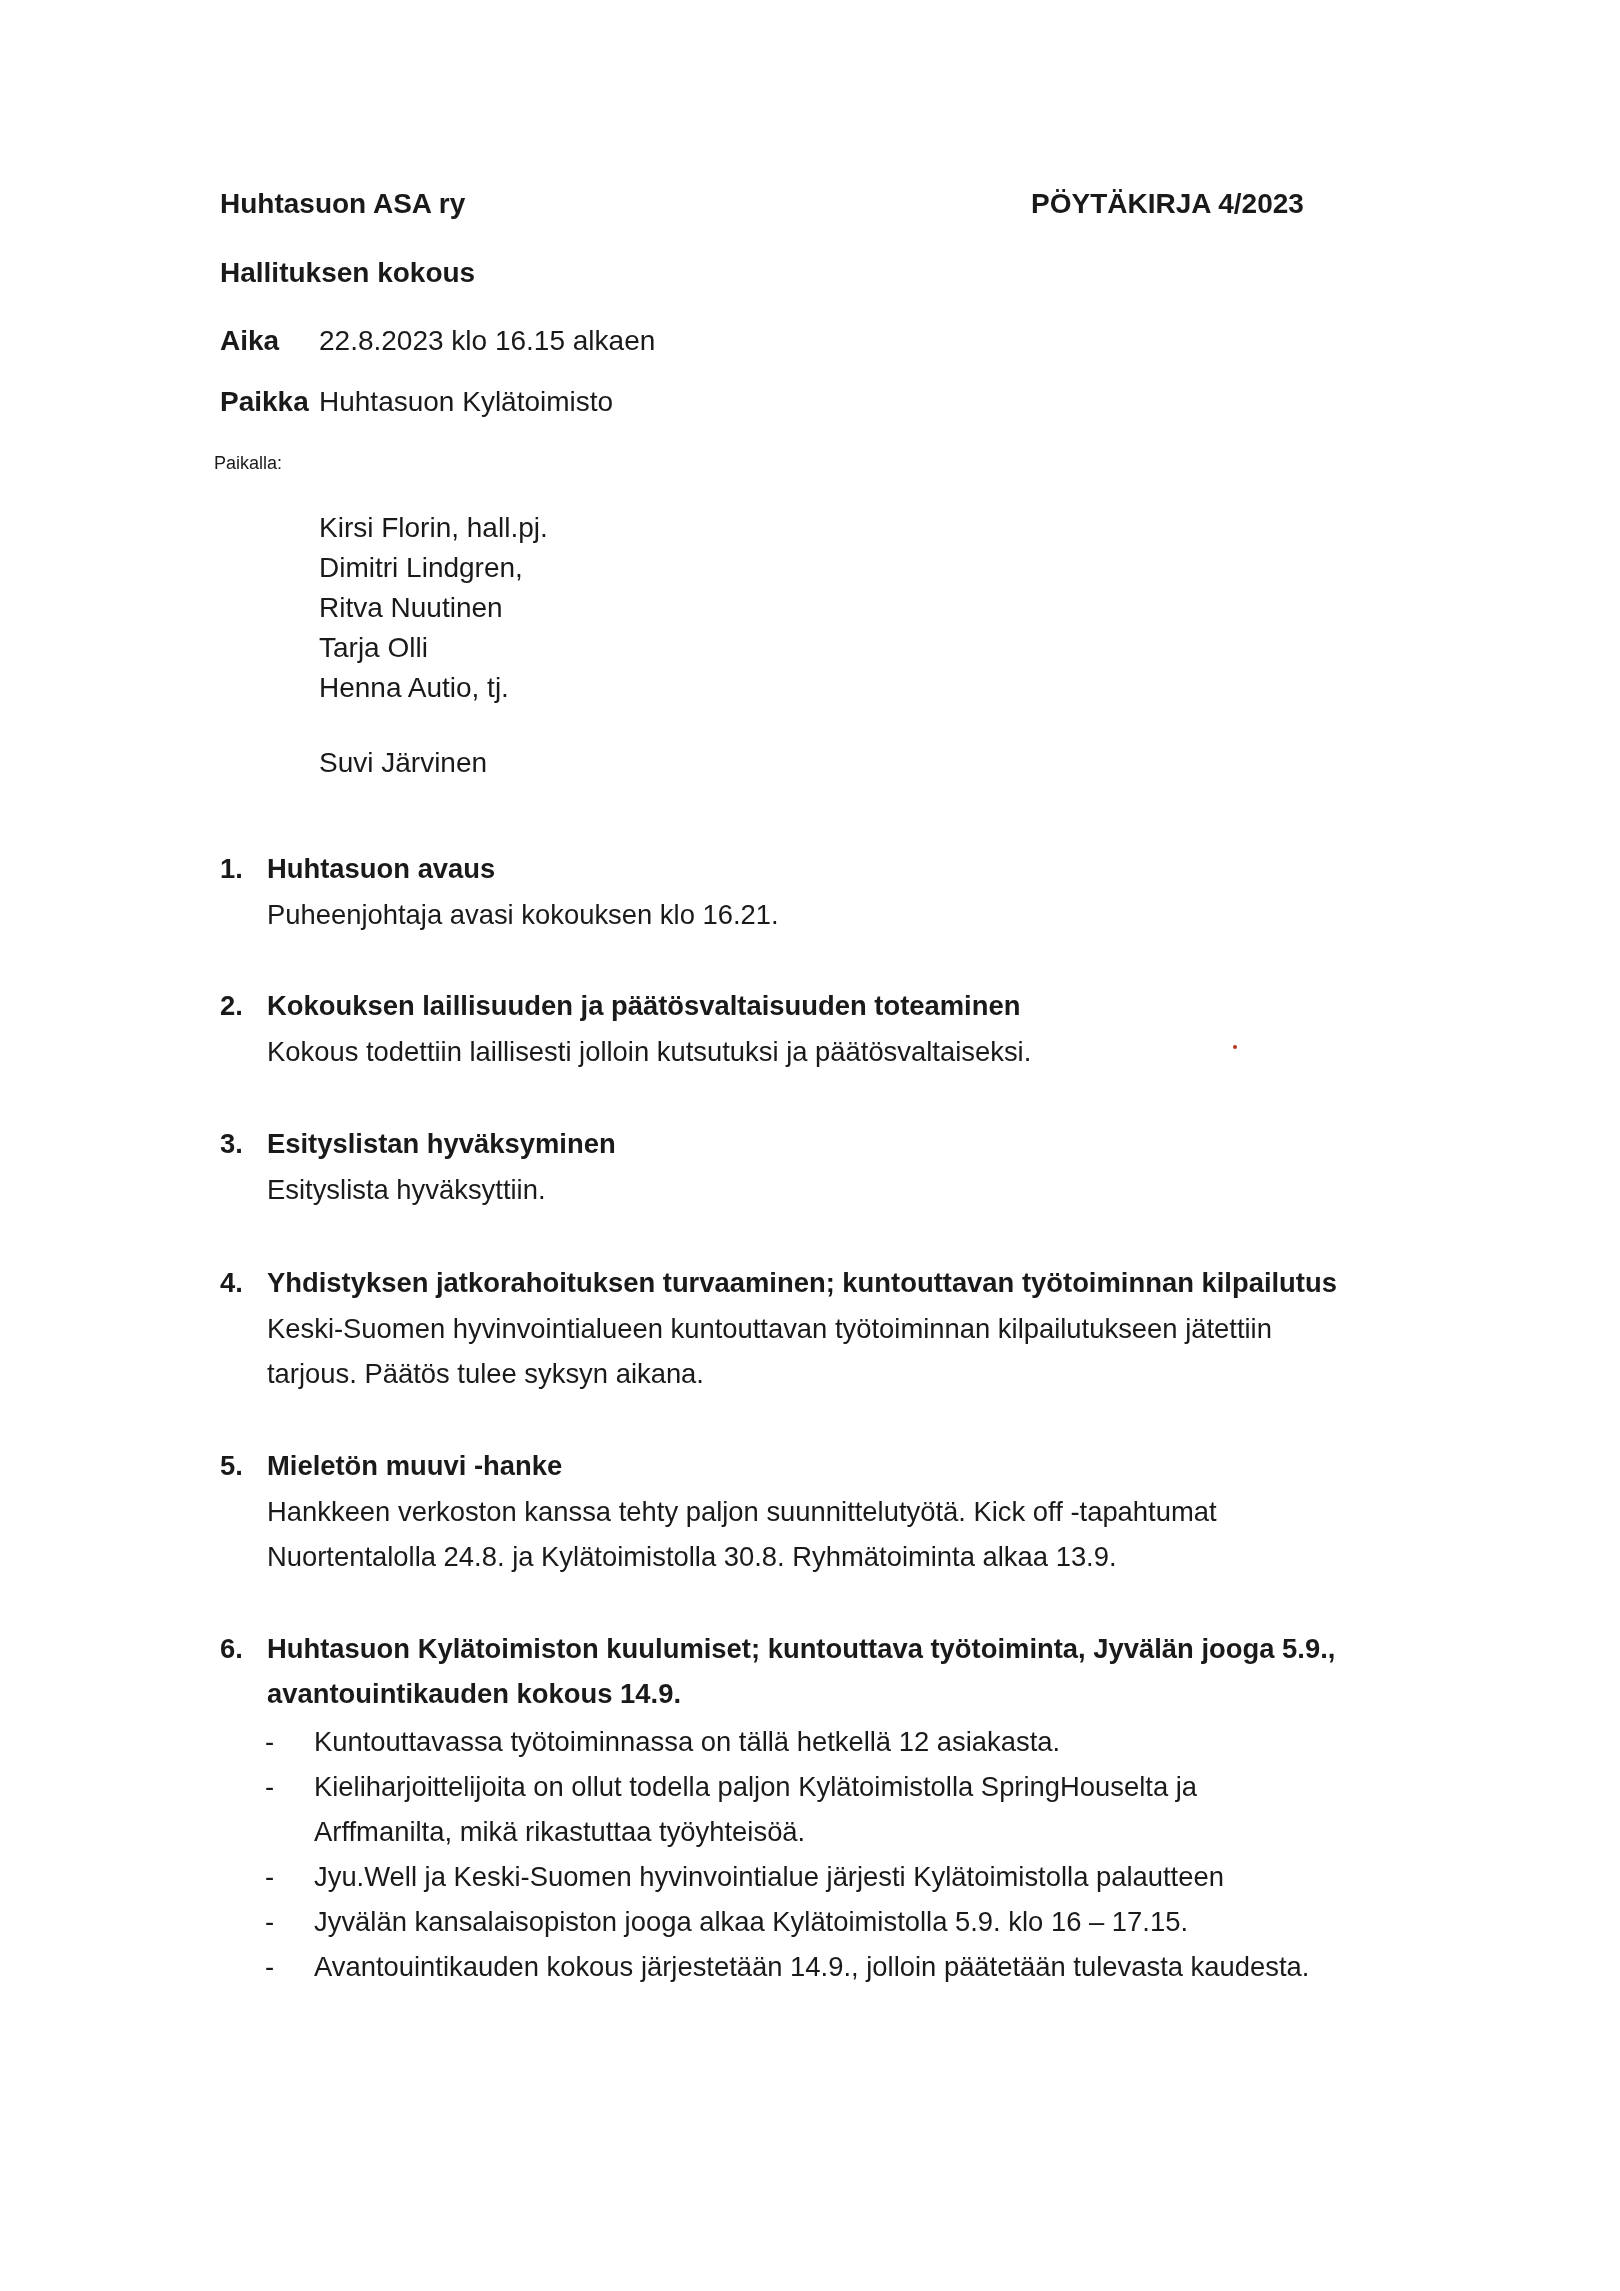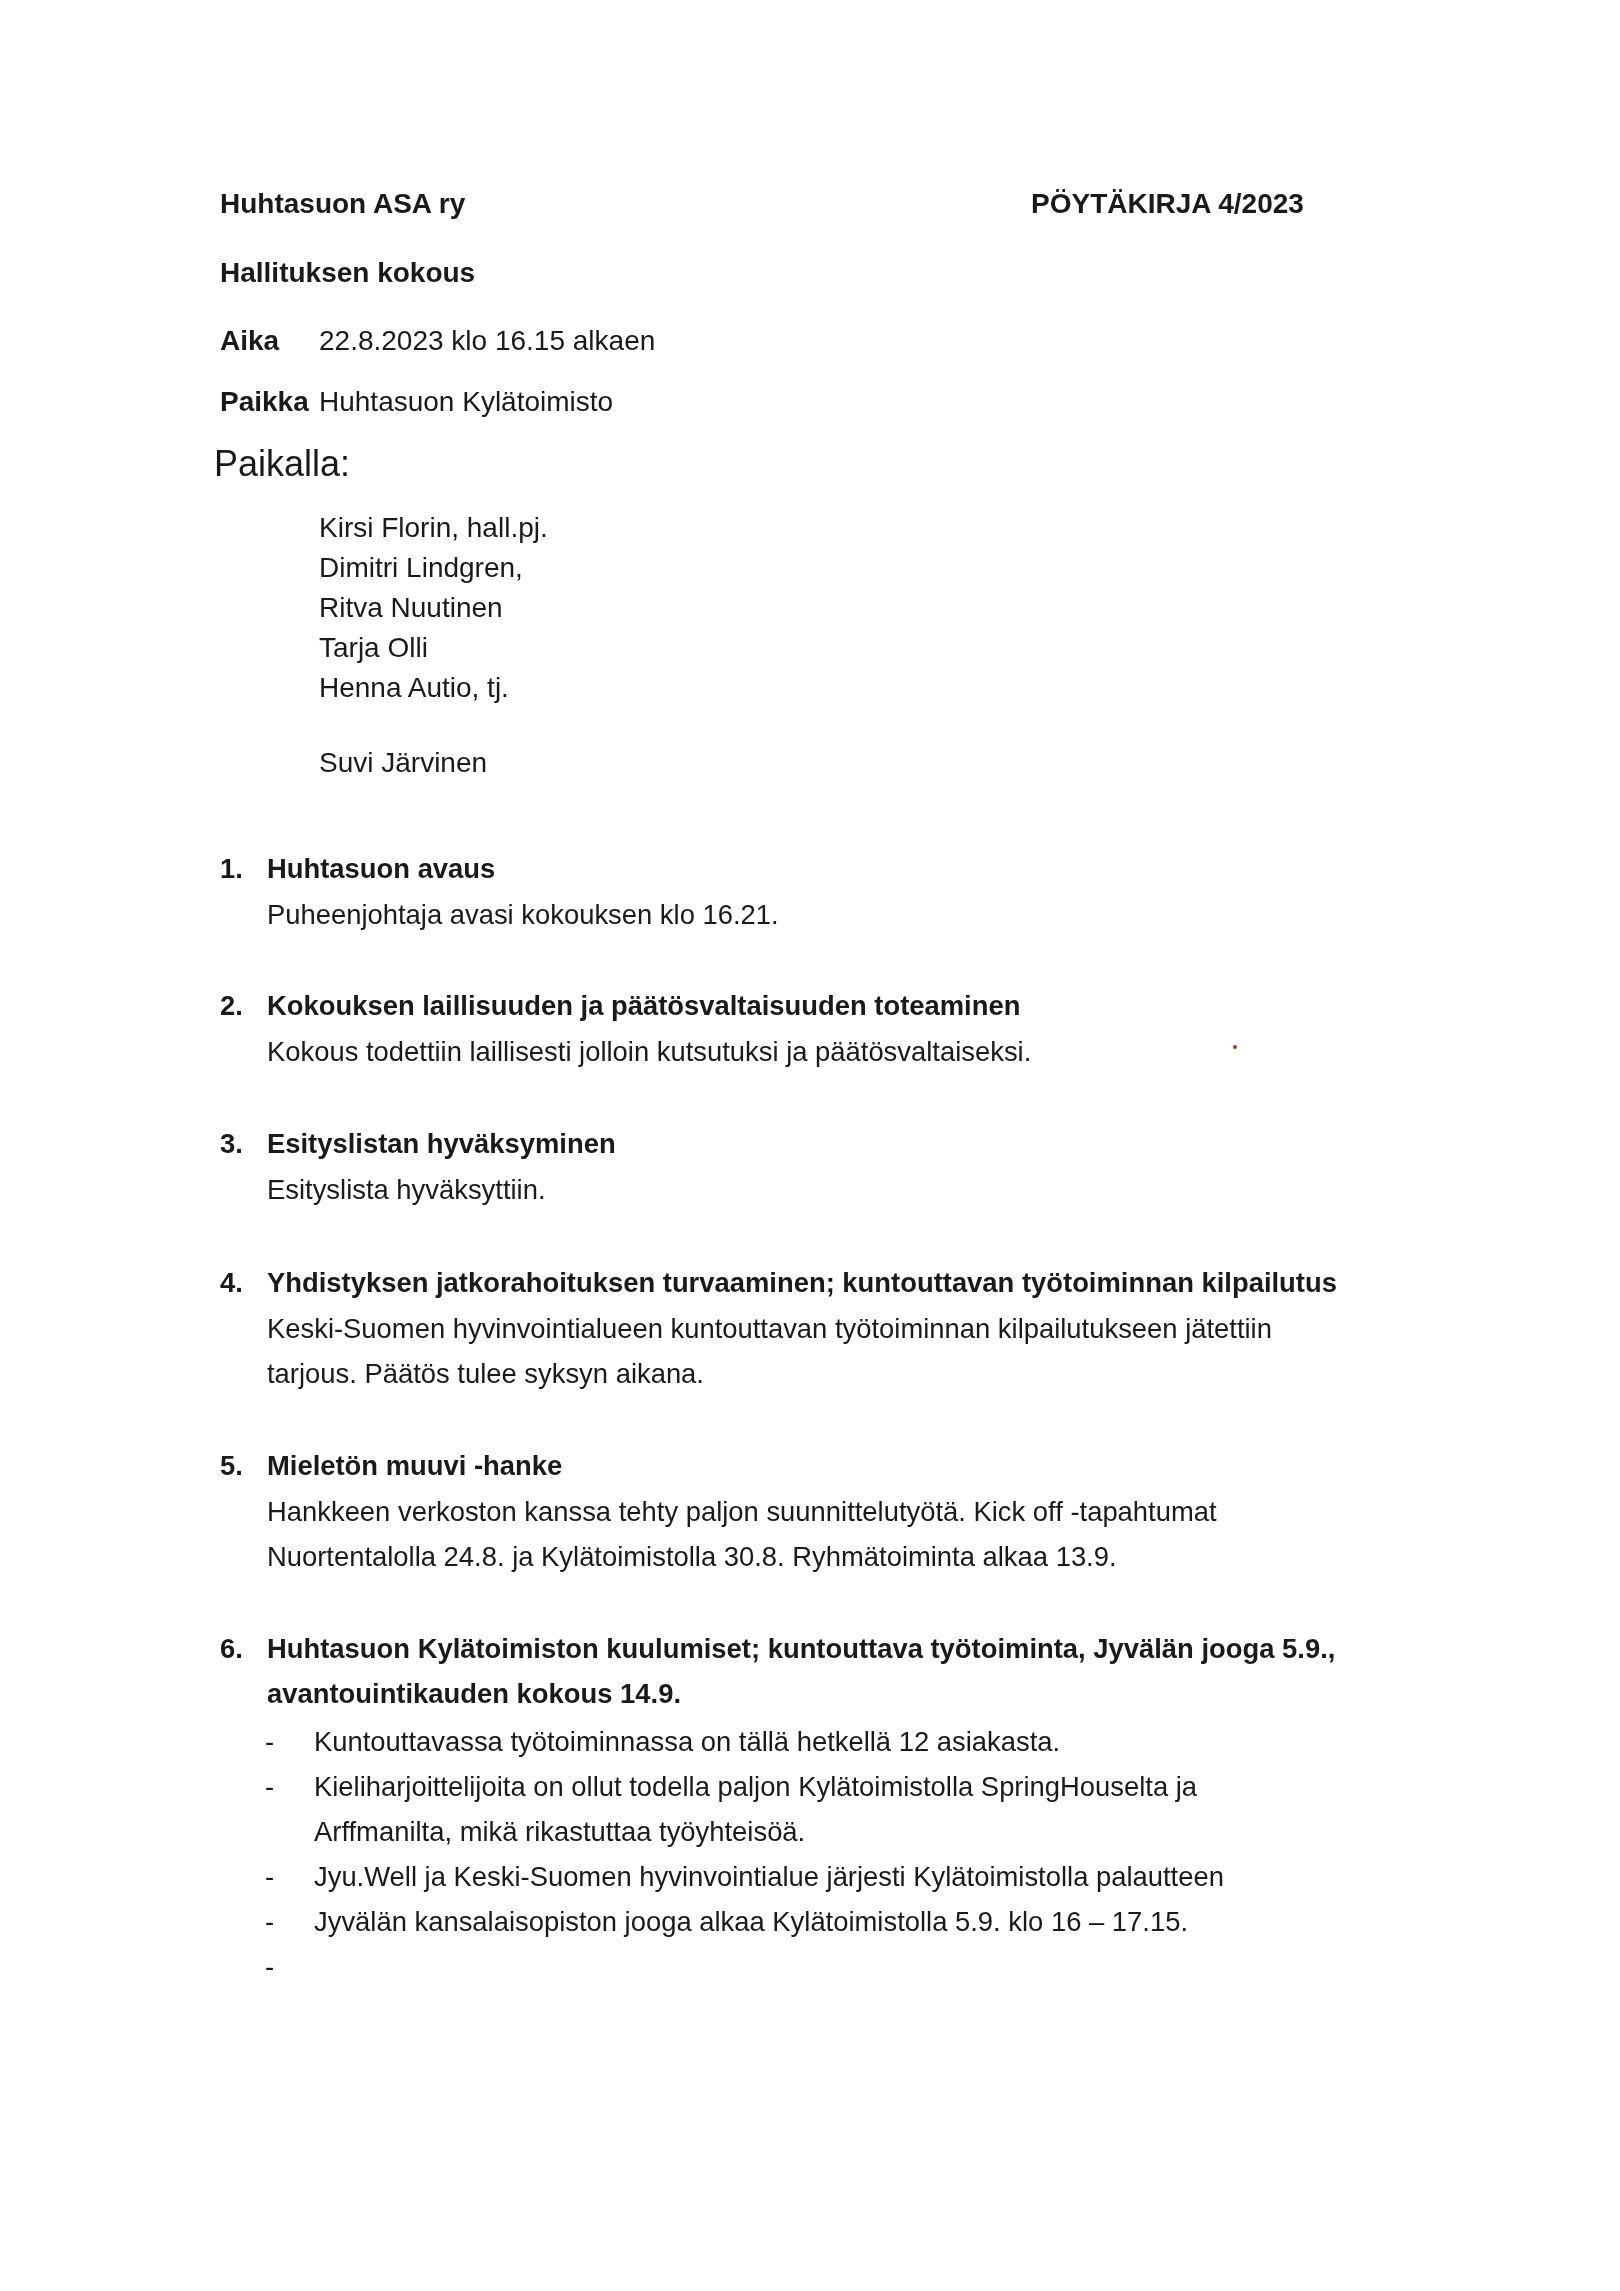--- a/index.html
+++ b/index.html
@@ -17,21 +17,21 @@
     }
     .page {
       position: absolute;
       left: 0; top: 0;
       width: 1620px;
       height: 2292px;
       background: #ffffff;
     }
     .abs { position: absolute; white-space: nowrap; }
     .b { font-weight: bold; }
-    .t28 { font-size: 36px; line-height: 33px; }
+    .t28 { font-size: 18px; line-height: 33px; }
     .t29 { font-size: 28px; line-height: 35px; }
 
     
     .org { left: 220px; top: 186px; }
     .doctype { left: 1031px; top: 186px; }
     .meeting { left: 220px; top: 255px; }
     .row-label { display: inline-block; font-weight: bold; }
     .aika { left: 220px; top: 323px; }
     .aika .row-label { width: 99px; }
     .paikka { left: 220px; top: 384px; }
@@ -174,19 +174,19 @@
       <li>
         <span class="dash">-</span>
         <span>Jyu.Well ja Keski-Suomen hyvinvointialue järjesti Kylätoimistolla palautteen</span><br>
       </li>
       <li>
         <span class="dash">-</span>
         <span>Jyvälän kansalaisopiston jooga alkaa Kylätoimistolla 5.9. klo 16 – 17.15.</span>
       </li>
       <li>
         <span class="dash">-</span>
-        <br>
+        <span>Avantouintikauden kokous järjestetään 14.9., jolloin päätetään tulevasta kaudesta.</span><br>
       </li>
     </ul>
   </div>
 
 </div>
 
 
 </body></html>

